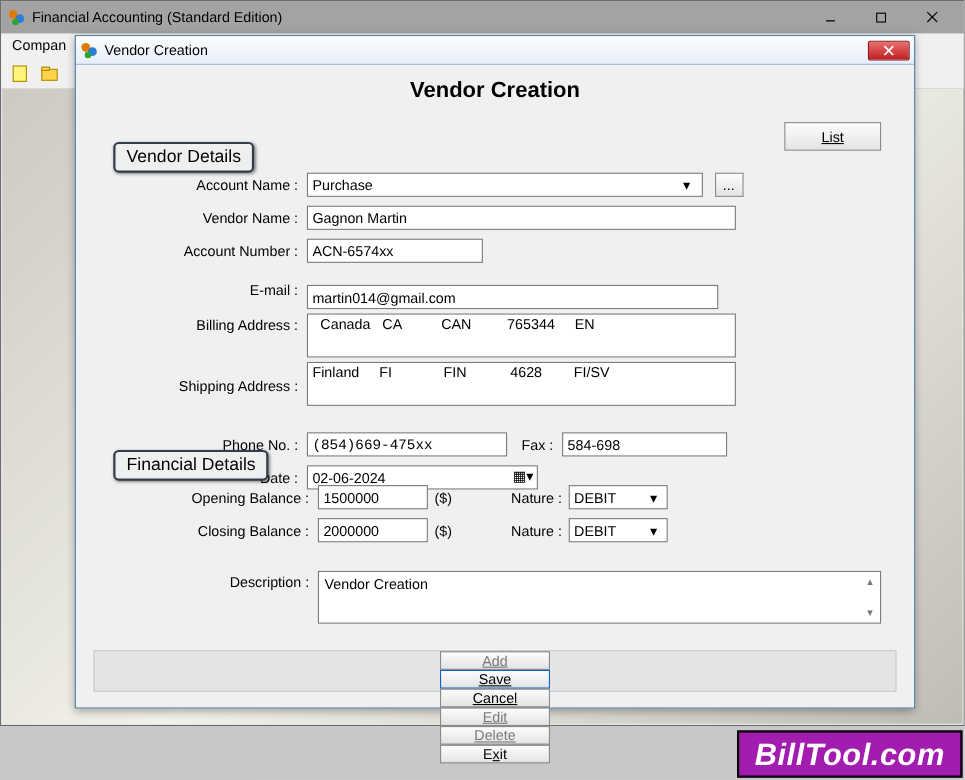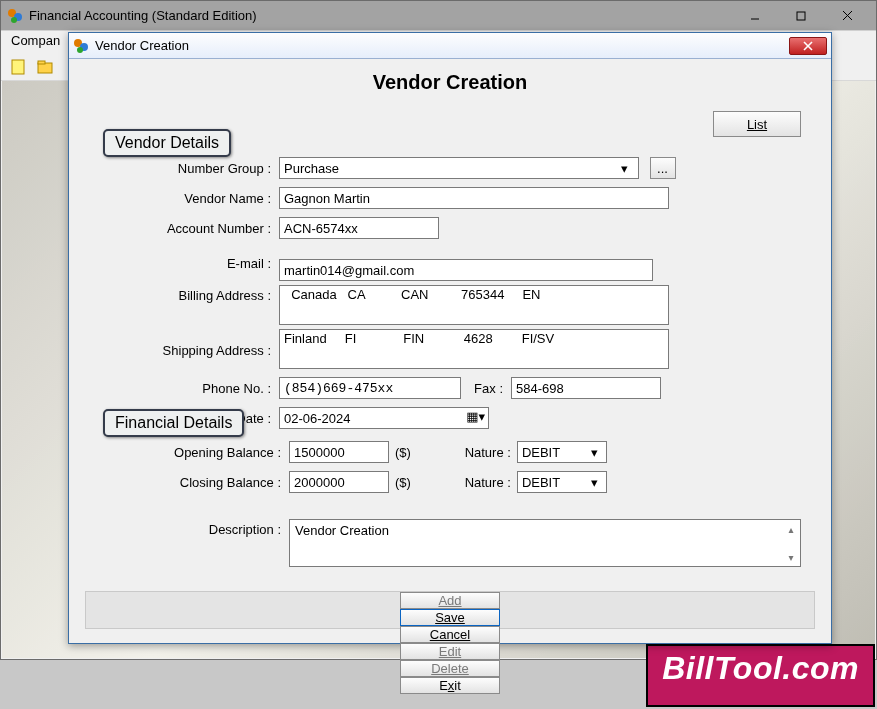--- a/index.html
+++ b/index.html
@@ -25,22 +25,22 @@
 
   .client-area {
     position: absolute; left:1px; right:1px; top:80px; bottom:1px;
     background: linear-gradient(135deg,#c4c0b1,#e8e6d9,#b8b4a2);
     filter: saturate(0.5) brightness(1.05);
   }
 
   
   .billtool {
     position:absolute; right:2px; bottom:2px;
-    background:#be185d; color:#fff; font-style:italic; font-weight:bold;
-    font-size:32px; padding:4px 14px 18px 14px; border:2px solid #000;
+    background:#a21caf; color:#fff; font-style:italic; font-weight:bold;
+    font-size:28px; padding:4px 14px 3px 14px; border:2px solid #000;
     letter-spacing:0.5px;
   }
 
   
   .dialog {
     position:absolute; left:68px; top:32px; width:764px; height:612px;
     background:#f0f0f0; border:1px solid #3a6ea5; box-shadow:0 2px 8px rgba(0,0,0,0.35);
   }
   .dlg-title {
     height:26px; background:linear-gradient(#fdfdfe,#e6eefb); border-bottom:1px solid #9ab0d1;
@@ -174,21 +174,21 @@
     <div class="list-btn-wrap">
       <div class="std-btn">
           <span class="u">List</span>
         </div>
     </div>
 
     <div class="section1"><span class="section-tag">Vendor Details</span></div>
 
     <div class="form-area">
       <div class="row">
-        <div class="lbl">Number Group  :</div>
+        <div class="lbl">Account Name  :</div>
         <input class="inp sel" style="width: 360px;" value="Purchase">
         <span style="position:relative; left:-18px; pointer-events:none">▾</span>
         <div class="small-btn">
             <span>...</span>
           </div>
       </div>
       <div class="row">
         <div class="lbl">Vendor Name  :</div>
         <input class="inp" style="width: 390px;" value="Gagnon Martin">
       </div>
@@ -201,21 +201,21 @@
         <input class="inp" style="width: 374px; margin-top: 14px;" value="martin014@gmail.com">
       </div>
       <div class="row" style="align-items:flex-start">
         <div class="lbl" style="padding-top:3px">Billing Address  :</div>
         <div class="inp multi" style="width:390px; white-space:pre">  Canada   CA          CAN         765344     EN</div>
       </div>
       <div class="row" style="align-items:center; margin-top:4px">
         <div class="lbl" style="padding-top:3px">Shipping Address  :</div>
         <div class="inp multi" style="width:390px; white-space:pre">Finland     FI             FIN           4628        FI/SV</div>
       </div>
-      <div class="row" style="margin-top:6px">
+      <div class="row" style="margin-top:22px">
         <div class="lbl">Phone No.  :</div>
         <input class="inp" style="width: 182px; font-family: Liberation Mono, monospace;" value="(854)669-475xx">
         <div style="width:50px; text-align:right; padding-right:8px">Fax  :</div>
         <input class="inp" style="width: 150px;" value="584-698">
       </div>
       <div class="row">
         <div class="lbl">Date  :</div>
         <div class="dtpick" style="width:210px">
           <input class="inp" style="width: 210px;" value="02-06-2024">
           <span class="cal-icon">▦▾</span>

